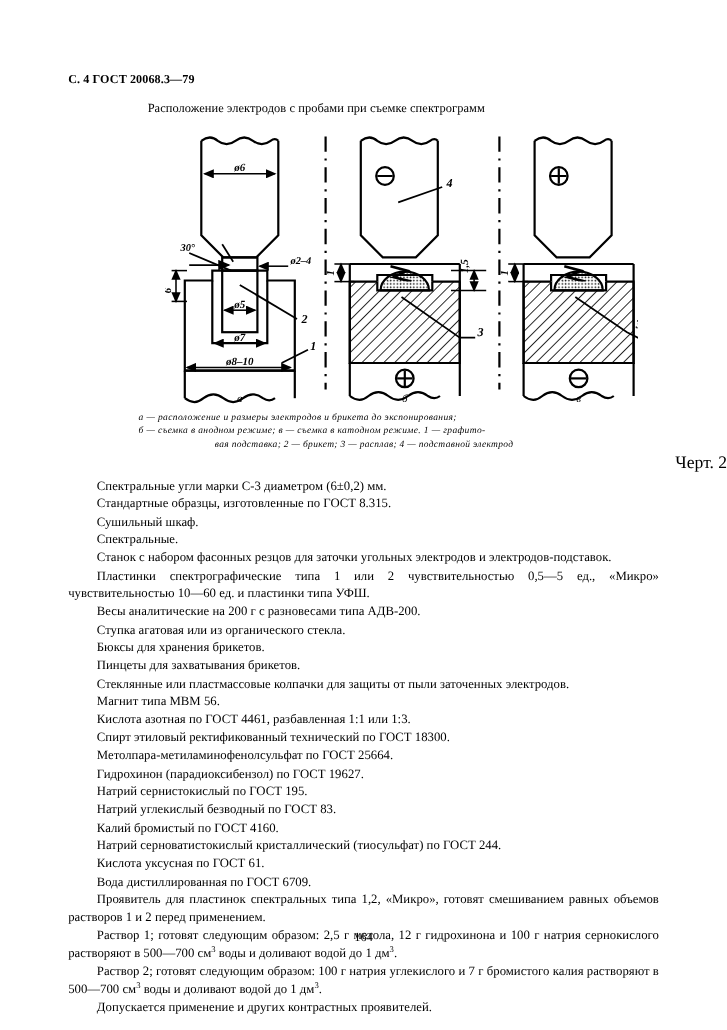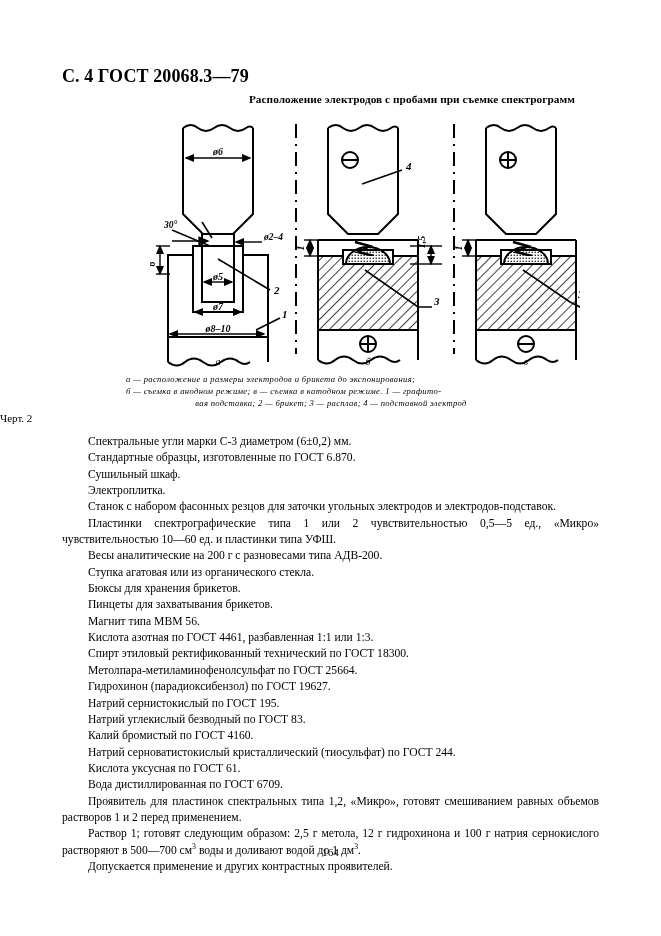--- a/index.html
+++ b/index.html
@@ -19,33 +19,33 @@
     position: relative;
     width: 661px;
     height: 936px;
     box-sizing: border-box;
     padding: 0;
   }
   .page-header {
     position: absolute;
     top: 66px;
     left: 62px;
-    font-size: 18px;
+    font-size: 11px;
     font-weight: bold;
     letter-spacing: 0.1px;
     white-space: nowrap;
   }
   .fig-title {
     position: absolute;
     top: 93px;
     left: 0;
     width: 575px;
-    text-align: right;
+    text-align: center;
     font-size: 11.3px;
-    font-weight: bold;
+    font-weight: normal;
     letter-spacing: 0.05px;
   }
   .figure-wrap {
     position: absolute;
     top: 122px;
     left: 150px;
     width: 430px;
     height: 248px;
   }
   .figure-wrap svg {
@@ -67,22 +67,22 @@
   }
   .fig-caption .cap-line.last {
     text-align: center;
     letter-spacing: 0.3px;
   }
   .chert {
     position: absolute;
     top: 412px;
     left: 0;
     width: 661px;
-    text-align: left;
-    font-size: 11px;
+    text-align: right;
+    font-size: 16px;
   }
   .body-text {
     position: absolute;
     top: 434px;
     left: 62px;
     width: 537px;
     font-size: 11.6px;
     line-height: 16.35px;
   }
   .body-text p {
@@ -318,40 +318,42 @@
   <div class="fig-caption">
     <span class="cap-line">а — расположение и размеры  электродов и брикета  до  экспонирования;</span>
     <span class="cap-line">б — съемка в анодном режиме; в — съемка в катодном режиме. 1 — графито-</span>
     <span class="cap-line last">вая подставка; 2 — брикет; 3 — расплав; 4 — подставной электрод</span>
   </div>
 
   <div class="chert">Черт. 2</div>
 
   <div class="body-text">
     <p>Спектральные угли марки С-3 диаметром (6±0,2) мм.</p>
-    <p>Стандартные образцы, изготовленные по ГОСТ 6.870.</p>
+    <p>Стандартные образцы, изготовленные по ГОСТ 8.315.</p>
     <p>Сушильный шкаф.</p>
-    <p>Электроплитка.</p>
+    <p>Спектральные.</p>
     <p>Станок с набором фасонных резцов для заточки угольных электродов и электродов-подставок.</p>
     <p>Пластинки спектрографические типа 1 или 2 чувствительностью 0,5—5 ед., «Микро»  чувствительностью 10—60 ед. и пластинки типа УФШ.</p>
     <p>Весы аналитические на 200 г с разновесами типа АДВ-200.</p>
     <p>Ступка агатовая или из органического стекла.</p>
     <p>Бюксы для хранения брикетов.</p>
     <p>Пинцеты для захватывания брикетов.</p>
+    <p>Стеклянные или пластмассовые колпачки для защиты от пыли заточенных электродов.</p>
     <p>Магнит типа МВМ 56.</p>
     <p>Кислота азотная по ГОСТ 4461, разбавленная 1:1 или 1:3.</p>
     <p>Спирт этиловый ректификованный технический по ГОСТ 18300.</p>
     <p>Метолпара-метиламинофенолсульфат по ГОСТ 25664.</p>
     <p>Гидрохинон (парадиоксибензол) по ГОСТ 19627.</p>
     <p>Натрий сернистокислый по ГОСТ 195.</p>
     <p>Натрий углекислый безводный по ГОСТ 83.</p>
     <p>Калий бромистый по ГОСТ 4160.</p>
     <p>Натрий серноватистокислый кристаллический (тиосульфат) по ГОСТ 244.</p>
     <p>Кислота уксусная по ГОСТ 61.</p>
     <p>Вода дистиллированная по ГОСТ 6709.</p>
     <p>Проявитель для пластинок спектральных типа 1,2, «Микро», готовят смешиванием равных объемов растворов 1 и 2 перед применением.</p>
     <p>Раствор 1; готовят следующим образом: 2,5 г метола, 12 г гидрохинона и 100 г натрия сернокислого растворяют в 500—700 см<sup>3</sup> воды и доливают водой до 1 дм<sup>3</sup>.</p>
+    <p>Раствор 2; готовят следующим образом: 100 г натрия углекислого и 7 г бромистого калия растворяют  в 500—700 см<sup>3</sup> воды и доливают водой до 1 дм<sup>3</sup>.</p>
     <p>Допускается применение и других контрастных проявителей.</p>
   </div>
 
   <div class="page-number">164</div>
 
 </div>
 
 </body></html>

